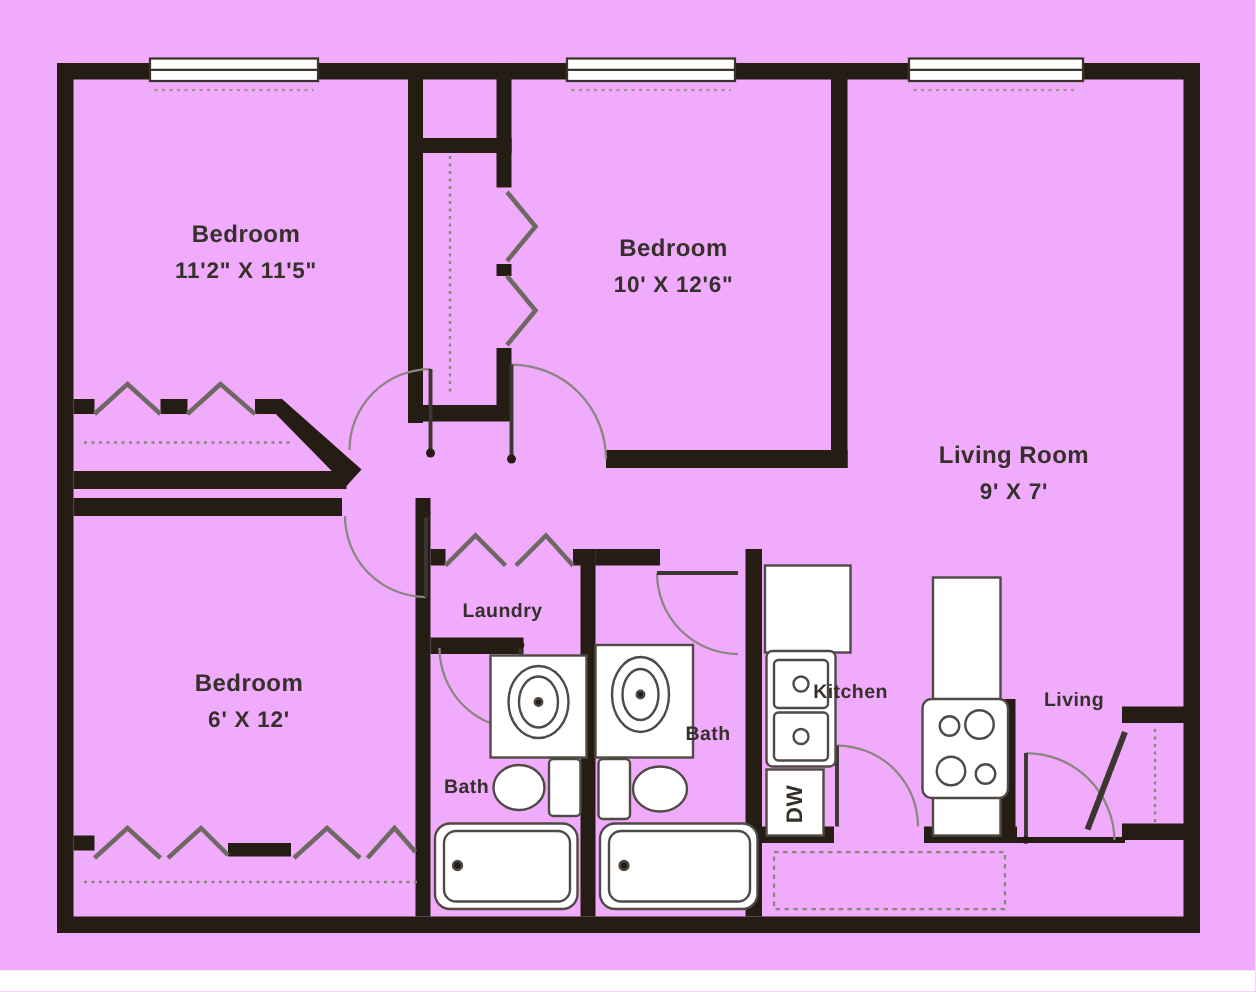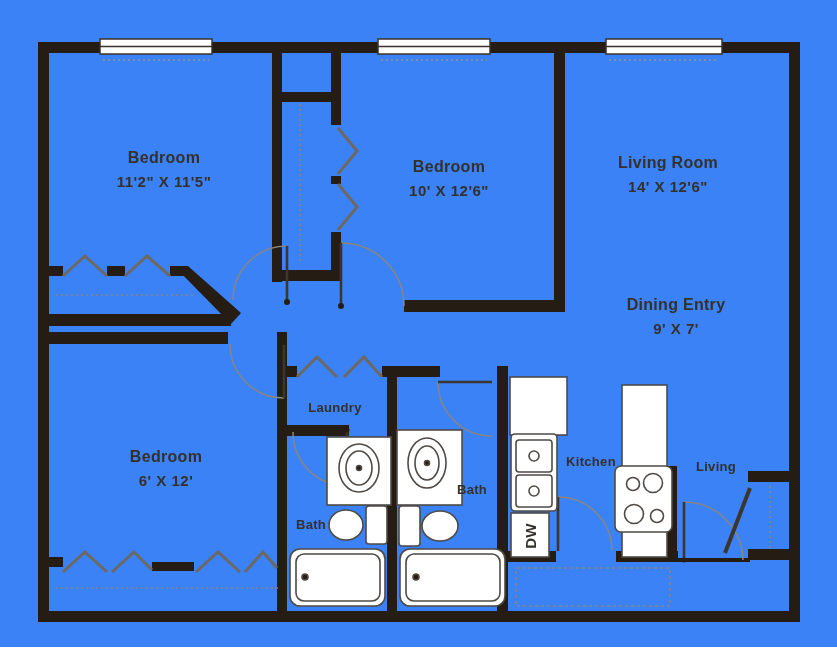--- a/index.html
+++ b/index.html
@@ -1,17 +1,17 @@
 <!DOCTYPE html>
 <html><head>
 <meta charset="utf-8">
 <style>
   html,body{margin:0;padding:0;background:#ffffff;}
   .canvas{
-    position:relative;width:837px;height:647px;background:#3b82f6;overflow:hidden;
+    position:relative;width:837px;height:647px;background:#f0abfc;overflow:hidden;
     font-family:"Liberation Sans",sans-serif;
   }
   .plan-svg{position:absolute;left:0;top:0;}
   .room-label{
     position:absolute;transform:translate(-50%,-50%);text-align:center;
     color:#35302a;font-weight:bold;white-space:nowrap;
   }
   .room-name{font-size:16px;letter-spacing:.3px;line-height:1;}
   .room-dims{font-size:15px;letter-spacing:.5px;line-height:1;margin-top:8px;}
   .small-label{
@@ -218,40 +218,36 @@
 <div class="room-label" style="left:164px;top:169px">
   <div class="room-name">Bedroom</div>
   <div class="room-dims">11'2" X 11'5"</div>
 </div>
 
 <div class="room-label" style="left:449px;top:178px">
   <div class="room-name">Bedroom</div>
   <div class="room-dims">10' X 12'6"</div>
 </div>
 
-<div class="room-label" style="left:668px;top:174px">
+
+<div class="room-label" style="left:676px;top:316px">
   <div class="room-name">Living Room</div>
-  <div class="room-dims">14' X 12'6"</div>
-</div>
-
-<div class="room-label" style="left:676px;top:316px">
-  <div class="room-name">Dining Entry</div>
   <div class="room-dims">9' X 7'</div>
 </div>
 
 <div class="room-label" style="left:166px;top:468px">
   <div class="room-name">Bedroom</div>
   <div class="room-dims">6' X 12'</div>
 </div>
 
 <div class="small-label" style="left:335px;top:407px">Laundry</div>
 
 <div class="small-label" style="left:311px;top:524px">Bath</div>
 
 <div class="small-label" style="left:472px;top:489px">Bath</div>
 
-<div class="small-label" style="left:591px;top:461px">Kitchen</div>
+<div class="small-label" style="left:567px;top:461px">Kitchen</div>
 
 <div class="small-label" style="left:716px;top:466px">Living</div>
 
 <div class="small-label dw-label" style="left:530px;top:536px">DW</div>
 
 </div>
 
 </body></html>

